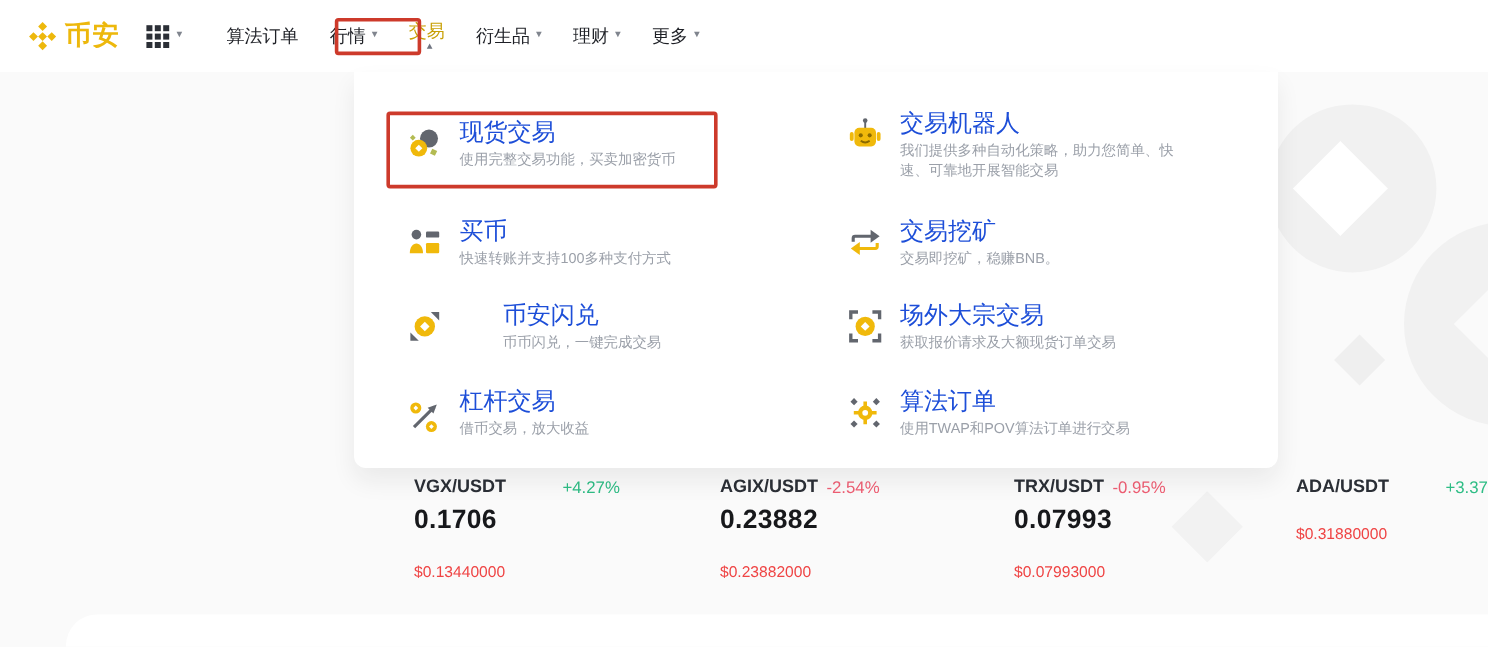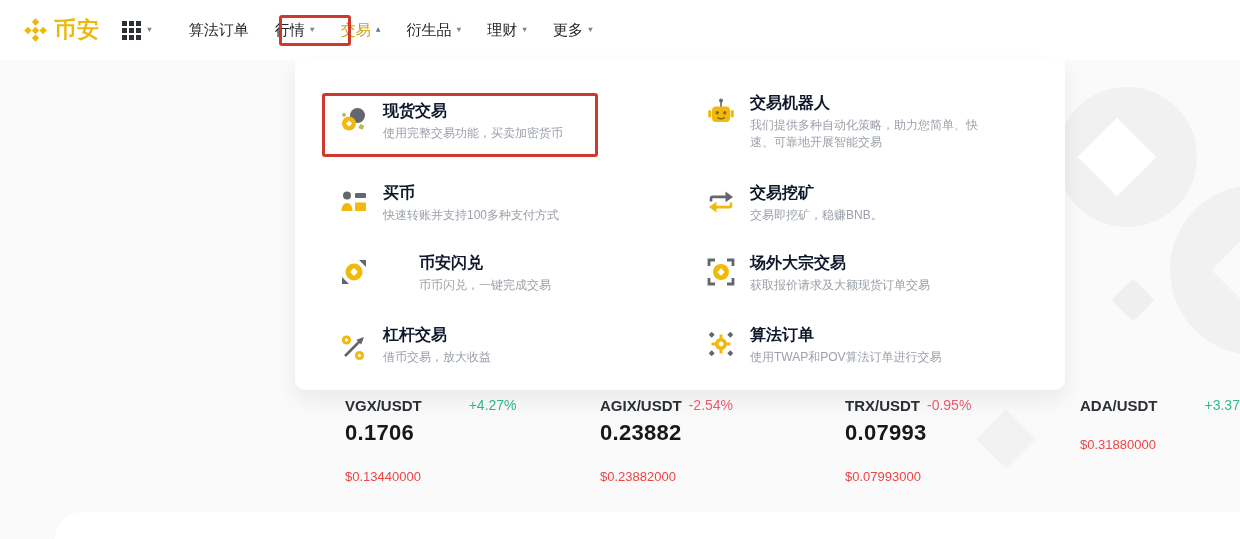--- a/index.html
+++ b/index.html
@@ -20,21 +20,21 @@
   .apps { display:flex; align-items:center; margin-left:22px; cursor:pointer; }
   .apps-grid { display:grid; grid-template-columns:repeat(3,5px); grid-template-rows:repeat(3,5px); gap:2px; }
   .apps-grid i { background:#2b2f36; display:block; }
   .caret { font-size:8px; color:#80858e; margin-left:6px; line-height:1; }
   .nav-items { display:flex; align-items:center; margin-left:24px; }
   .nav-item {
     display:flex; align-items:center; padding:8px 13px; cursor:pointer;
     font-size:15px; font-weight:500; color:#1e2026; white-space:nowrap;
   }
   .nav-item .caret { margin-left:5px; }
-  .nav-item.active { color:#c8a006; }
+  .nav-item.active { color:#c8a006;flex-direction:column; }
   .nav-item.active .caret { color:#6f7480; }
 
   
   .hl-box { position:absolute; border:3px solid var(--hl); border-radius:3px; z-index:30; pointer-events:none; }
   .hl-nav { left:279px; top:15px; width:72px; height:31px; }
   .hl-menu { left:27px; top:33px; width:276px; height:64px; border-width:3px; }
 
   
   .deco { position:absolute; z-index:0; }
   .deco-circle { border-radius:50%; background:#f1f1f1; }
@@ -50,37 +50,37 @@
   
   .dropdown {
     position:absolute; left:295px; top:60px; width:770px; height:330px;
     background:#ffffff; border-radius:0 0 10px 10px;
     box-shadow:0 10px 20px rgba(24,26,32,.07); z-index:10;
   }
   .menu-item { position:absolute; display:flex; align-items:flex-start; cursor:pointer; }
   .menu-item .mi-icon { width:32px; height:32px; flex:0 0 32px; margin-top:3px; }
   .menu-item .mi-icon svg { width:32px; height:32px; }
   .mi-text { margin-left:13px; }
-  .mi-title { font-size:16px; font-weight:700; color:#0f172a; line-height:20px; }
+  .mi-title { font-size:20px; font-weight:400; color:#1d4ed8; line-height:20px; }
   .mi-desc { font-size:12px; color:#9ba0a9; line-height:17px; margin-top:4px; max-width:245px; }
   
   .col-left.r0 { left:43px; top:41px; }
   .col-left.r1 { left:43px; top:123px; }
   .col-left.r2 { left:43px; top:193px;gap:36px; }
   .col-left.r3 { left:43px; top:265px;align-items:center; }
   
   .col-right.r0 { left:410px; top:33px; }
   .col-right.r1 { left:410px; top:123px; }
   .col-right.r2 { left:410px; top:193px; }
   .col-right.r3 { left:410px; top:265px; }
 
   
   .ticker { position:absolute; top:397px; z-index:2; cursor:pointer; }
   .t0 { left:345px; } .t1 { left:600px; } .t2 { left:845px; } .t3 { left:1080px; }
-  .t-head { display:flex; align-items:flex-start; gap:7px; }
+  .t-head { display:flex; align-items:flex-end; gap:7px; }
   .t-pair { font-size:15px; font-weight:600; color:#2b2f36; }
   .t-change { font-size:14px; font-weight:500; }
   .t-change.up { color:var(--up);margin-left:40px; }
   .t-change.down { color:var(--down); }
   .t-price { font-size:22px; font-weight:700; color:#17181b; margin-top:6px; letter-spacing:.3px; }
   .t-usd { font-size:13px; color:#ef4444; margin-top:23px; }
 
   
   .bottom-card {
     position:absolute; left:55px; top:512px; width:1185px; height:27px;

